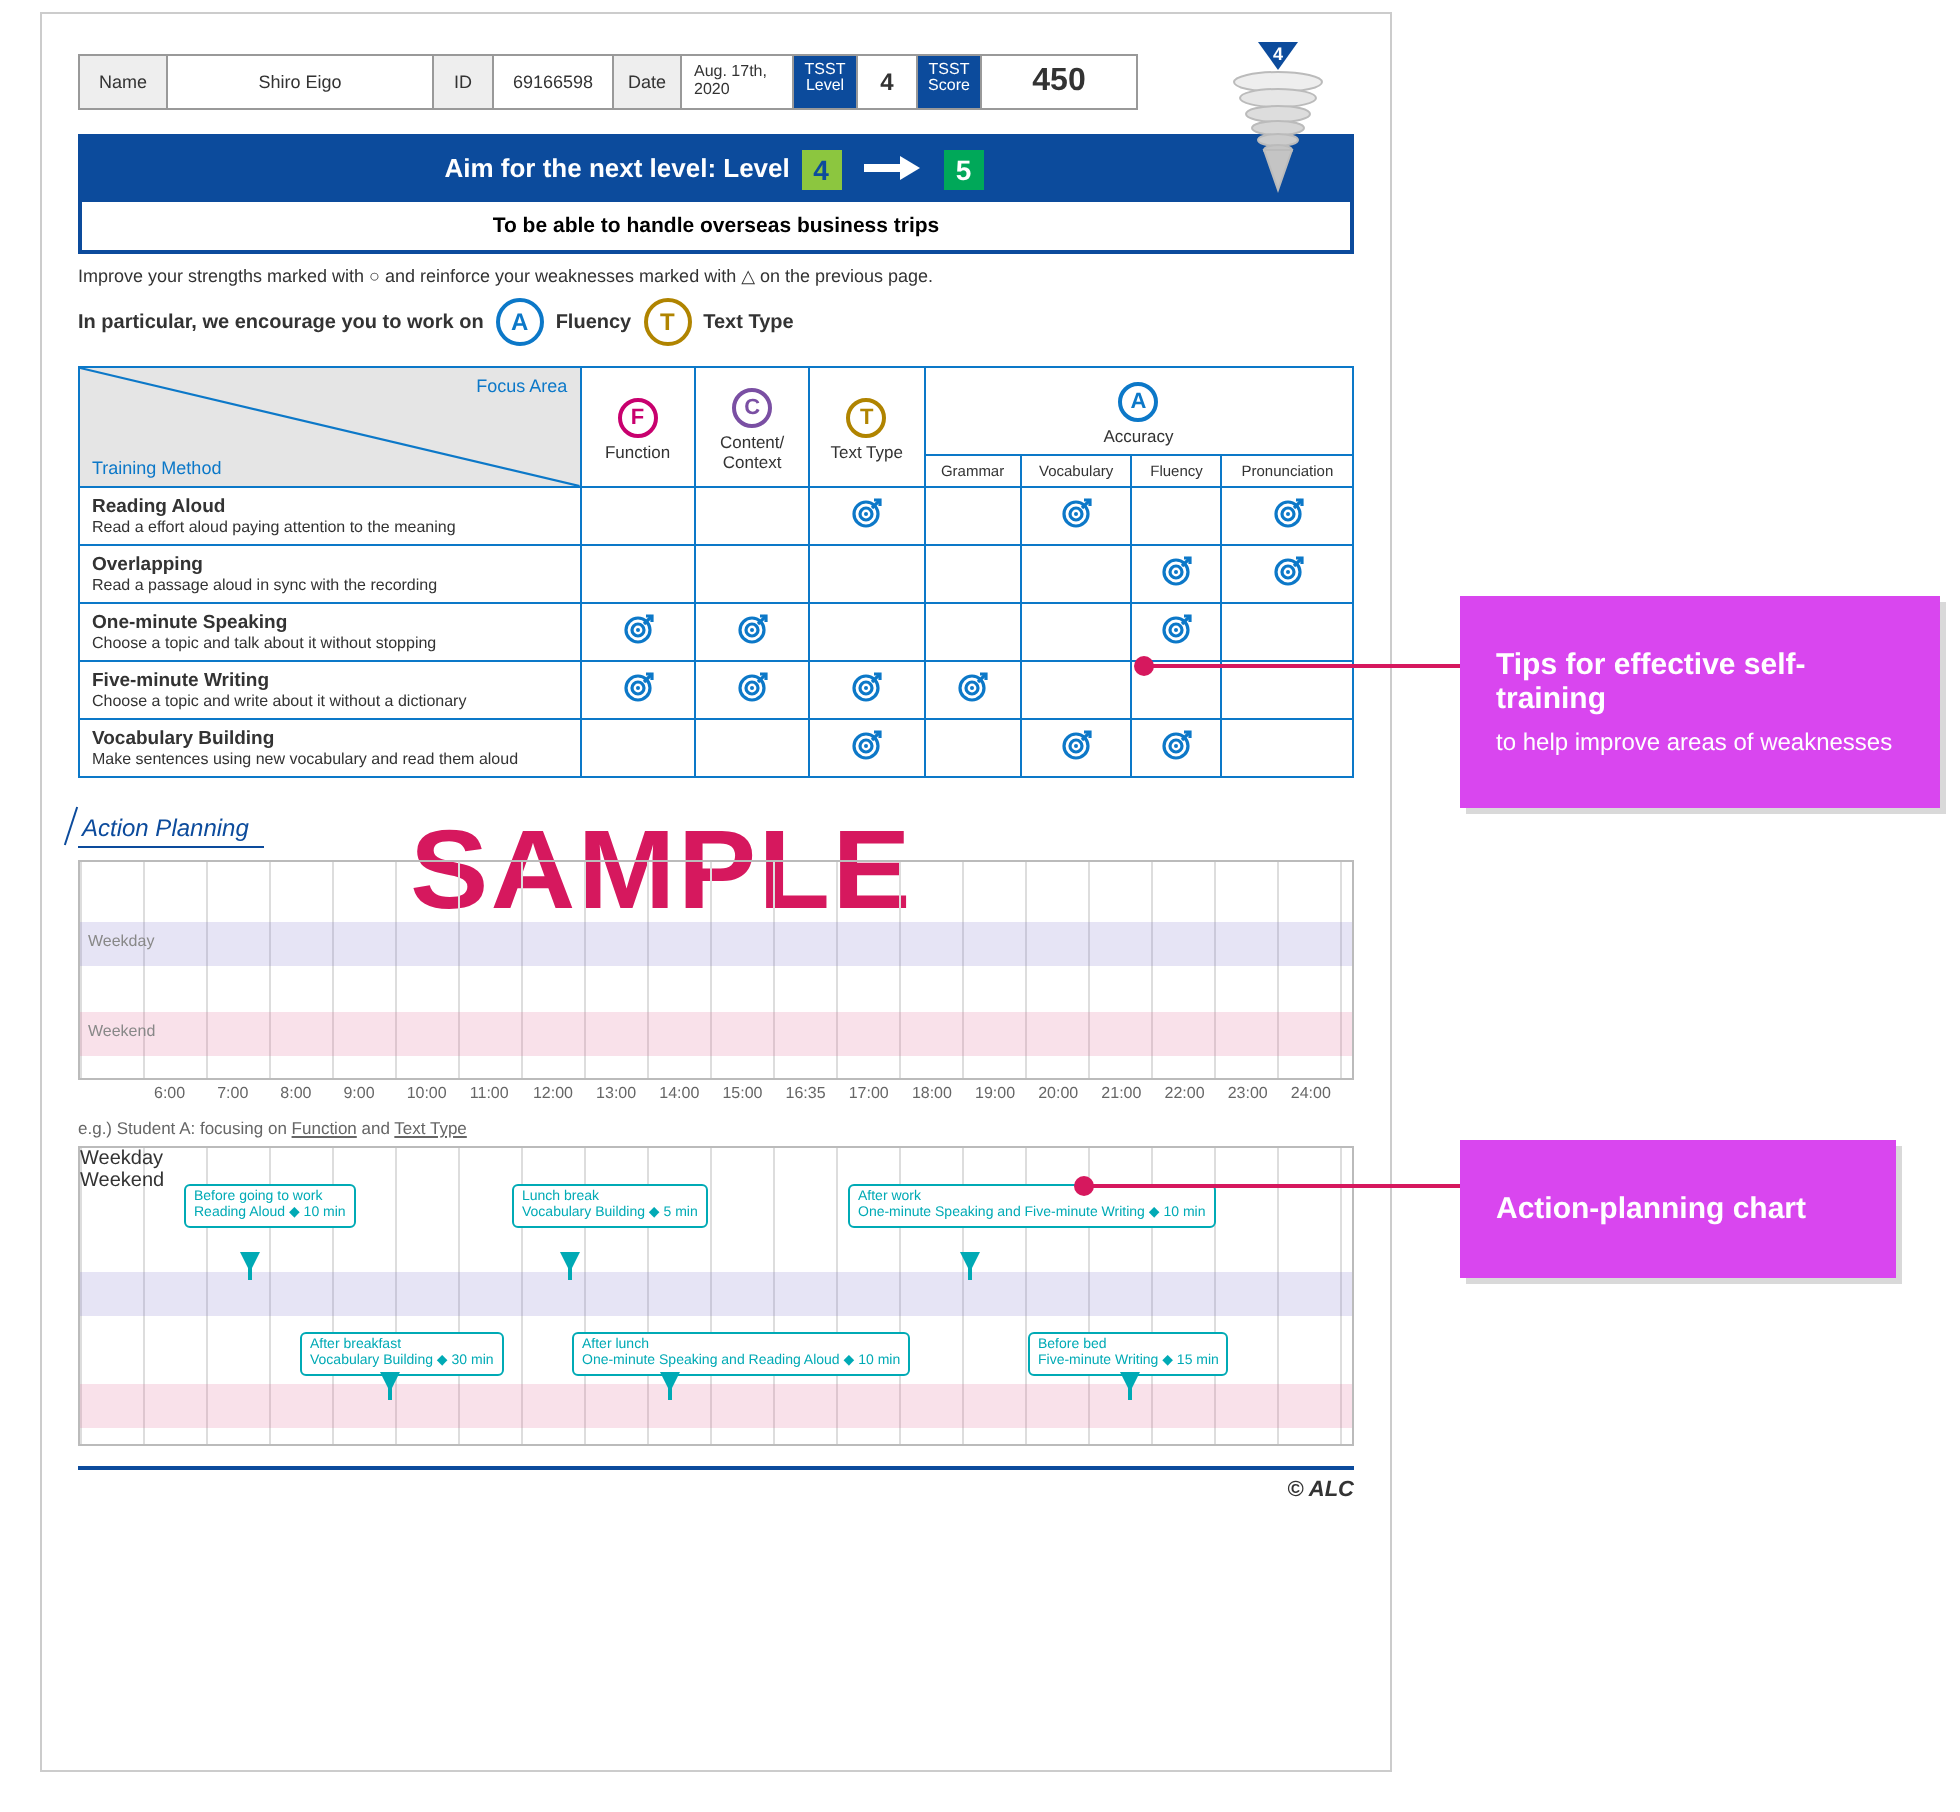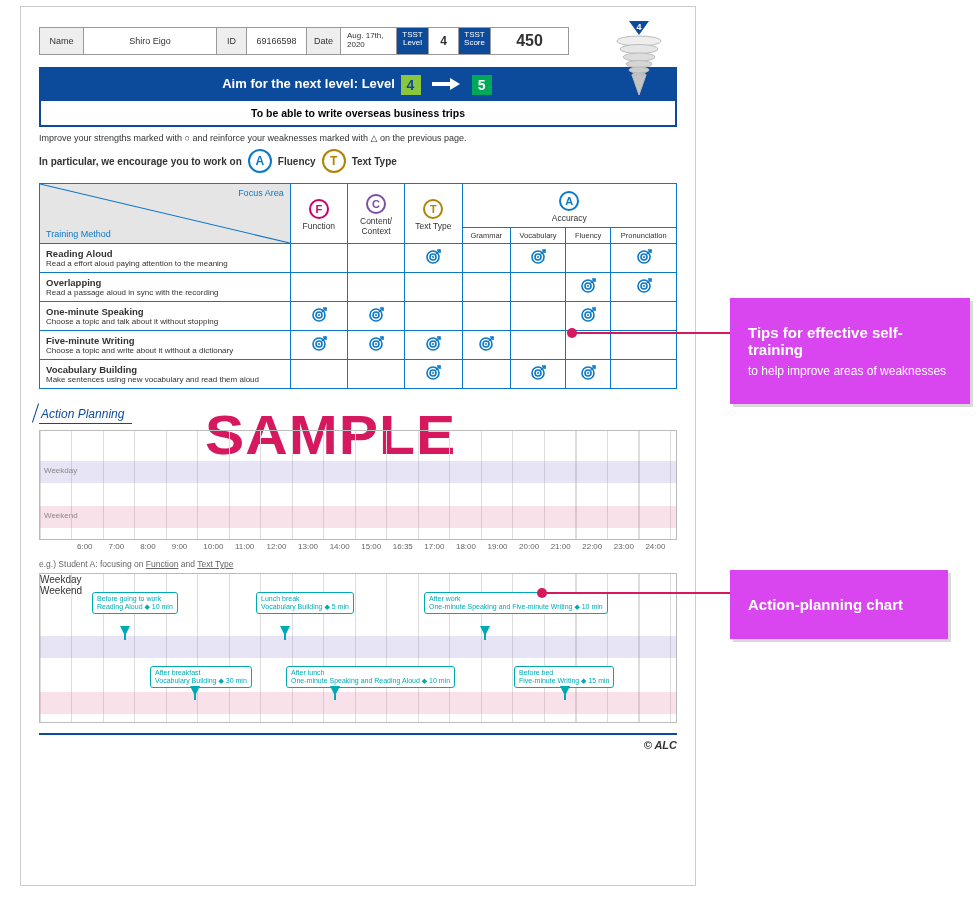--- a/index.html
+++ b/index.html
@@ -190,21 +190,21 @@
       <span>Aim for the next level: Level</span>
       <span class="lvl-box lvl-cur">4</span>
       <span class="aim-arrow">
         <svg width="28" height="14" viewBox="0 0 28 14">
             <rect x="0" y="5" width="18" height="4" fill="#fff"></rect>
             <polygon points="18,1 28,7 18,13" fill="#fff"></polygon>
           </svg>
       </span>
       <span class="lvl-box lvl-next">5</span>
     </div>
-    <div class="aim-sub">To be able to write overseas business trips</div>
+    <div class="aim-sub">To be able to handle overseas business trips</div>
   </div>
 
   <div class="improve-text">Improve your strengths marked with ○ and reinforce your weaknesses marked with △ on the previous page.</div>
   <div class="encourage">
     <span>In particular, we encourage you to work on</span>
     <span class="circ-badge circ-A">A</span>
     <span>Fluency</span>
     <span class="circ-badge circ-T">T</span>
     <span>Text Type</span>
   </div>

